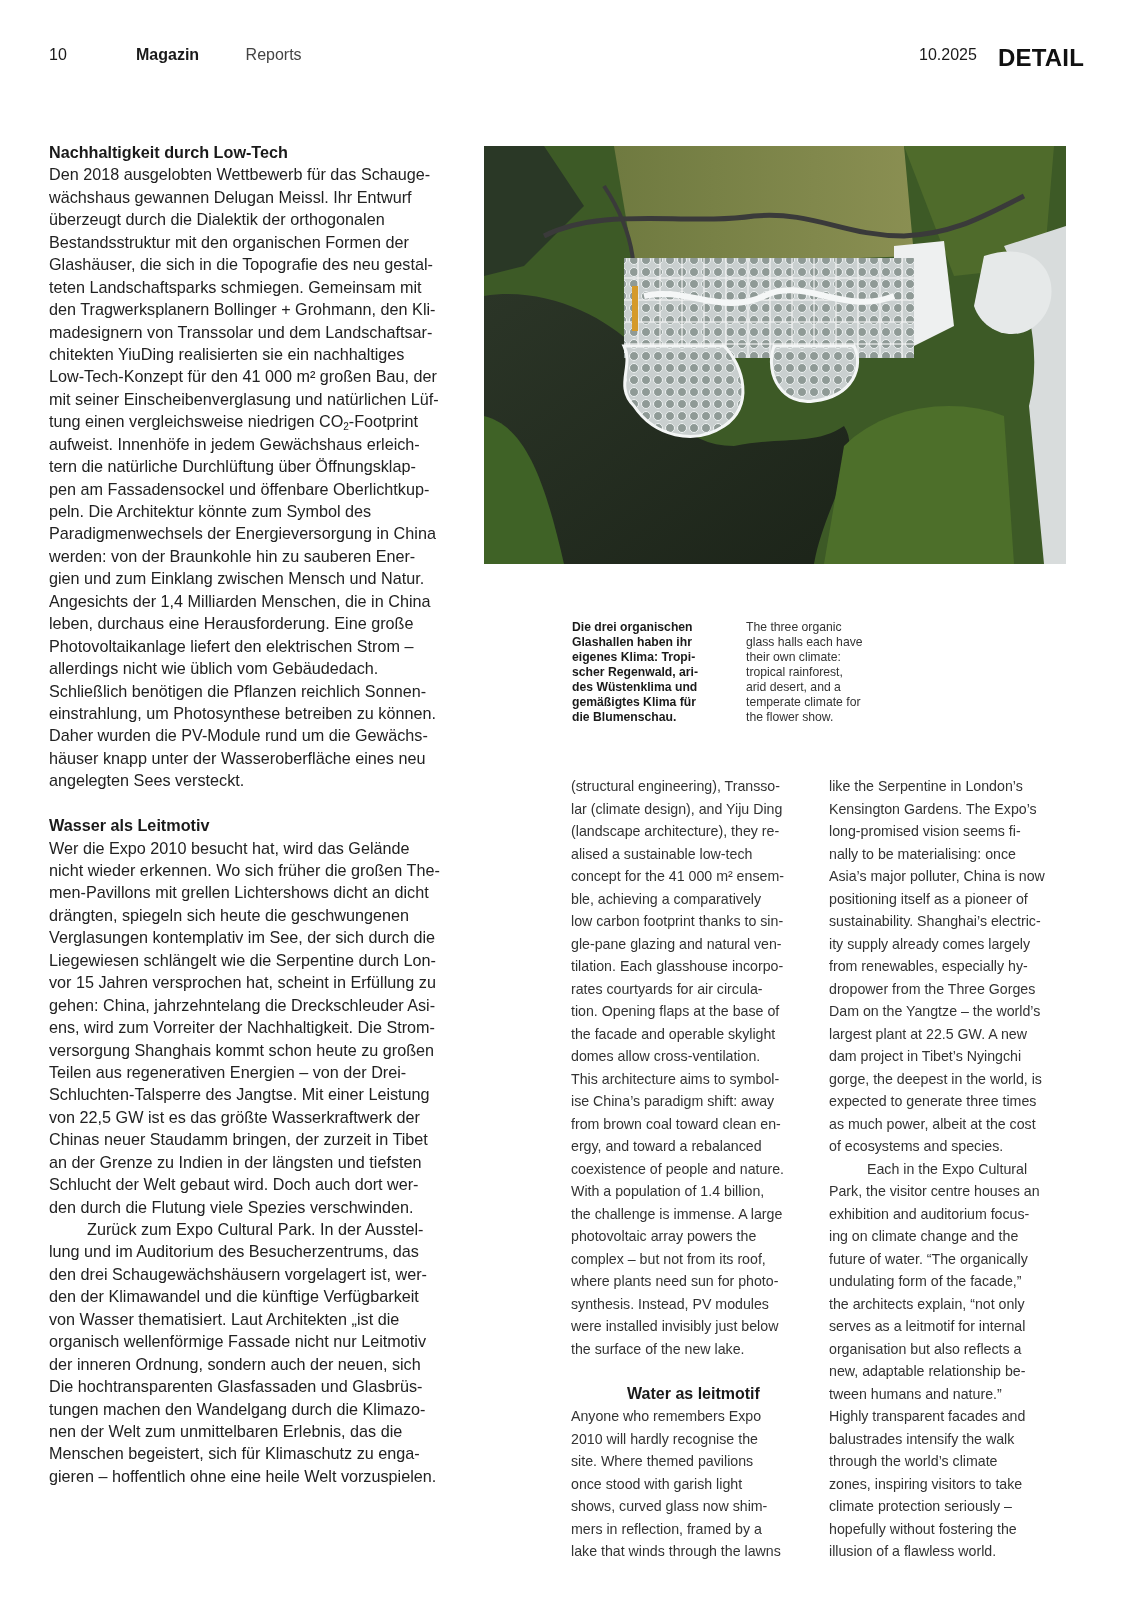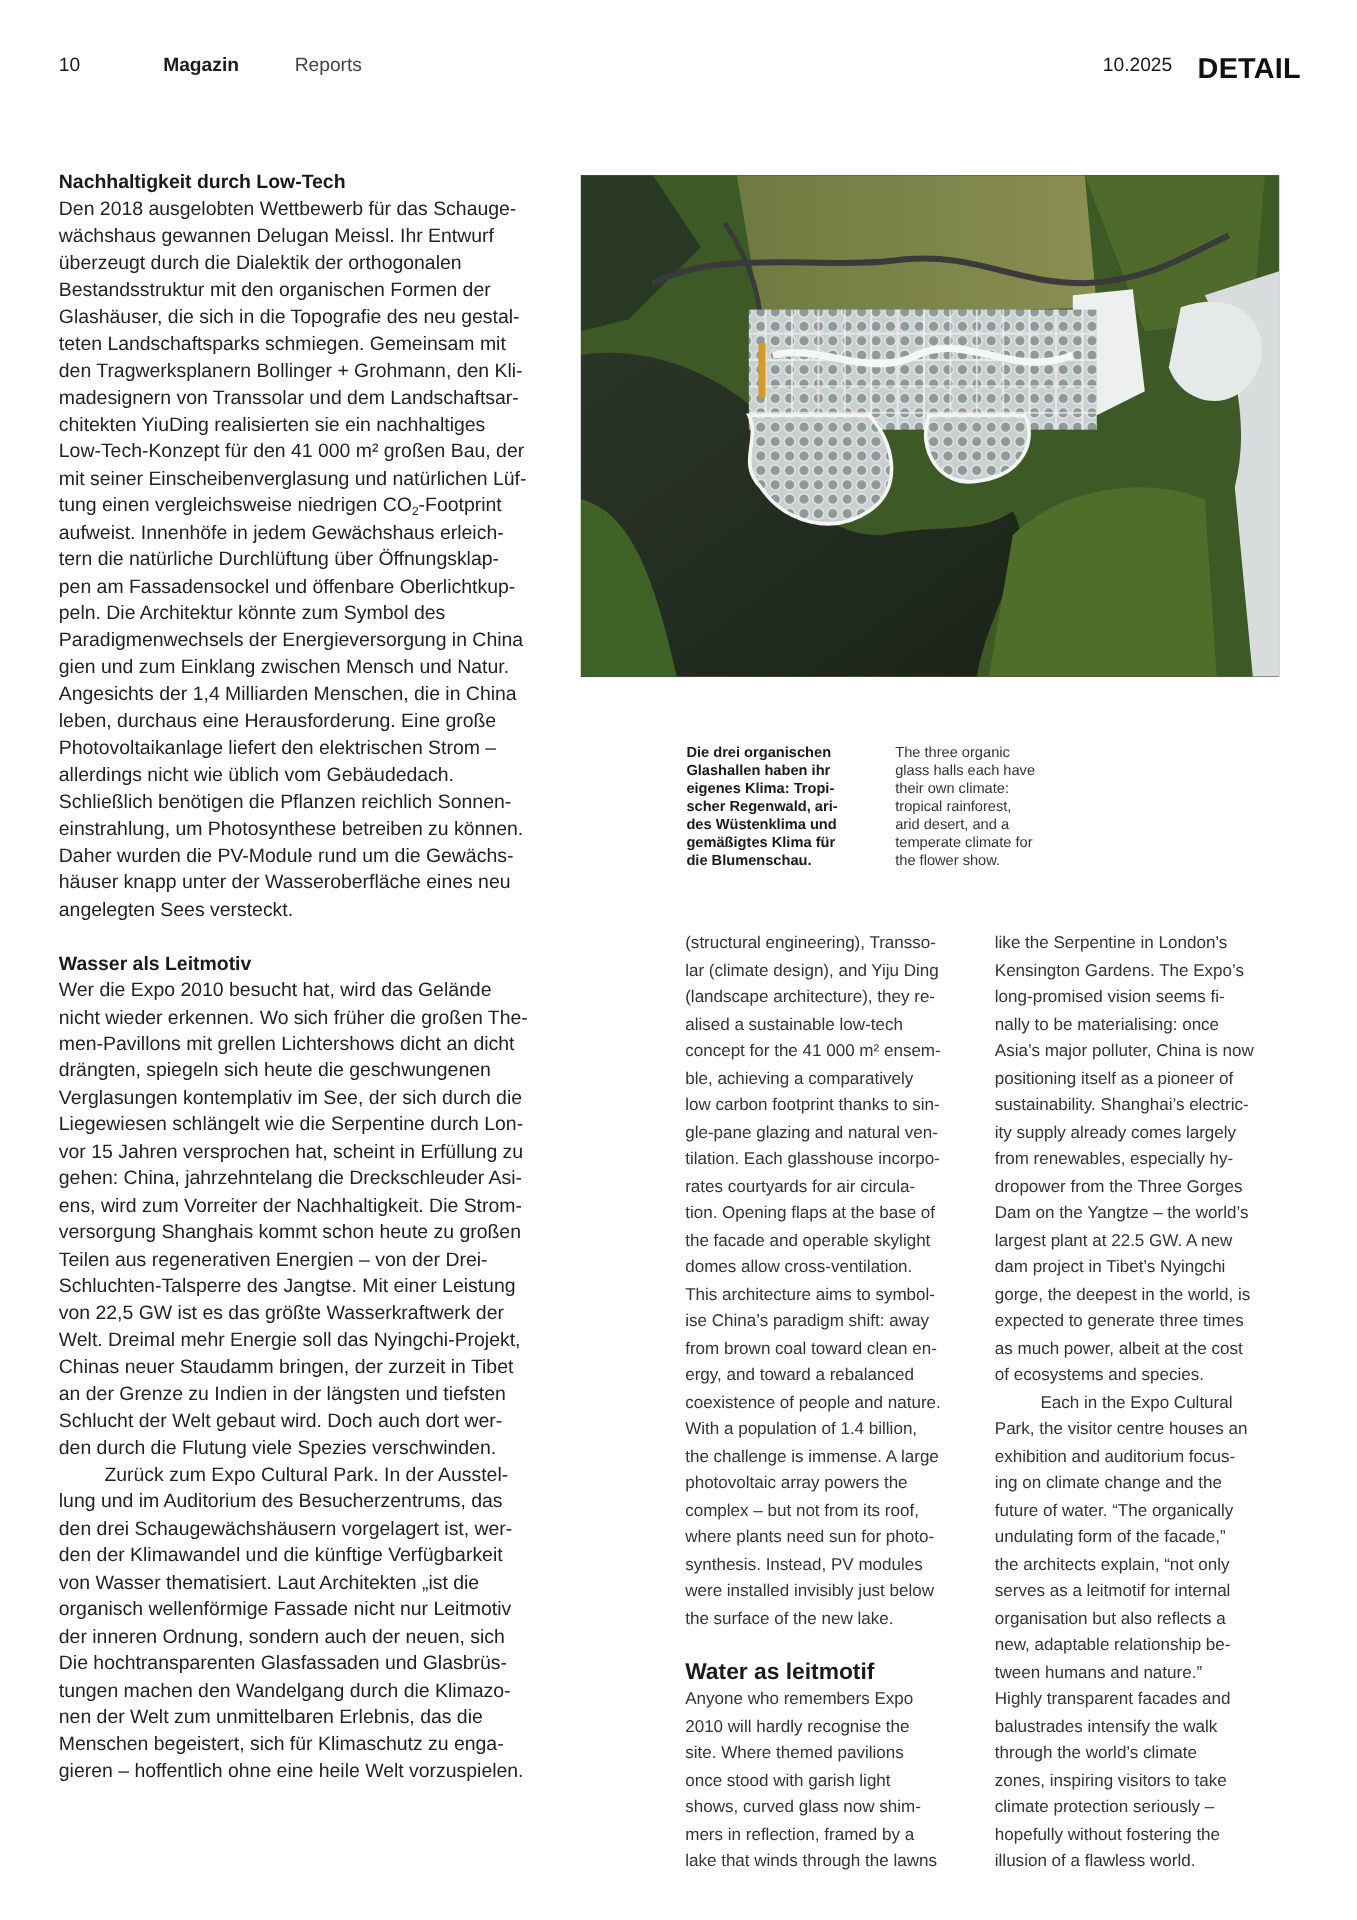--- a/index.html
+++ b/index.html
@@ -23,21 +23,21 @@
   .photo { position: absolute; left: 484px; top: 146px; width: 582px; height: 418px; overflow: hidden; background: #2f3a26; }
 
   .caption-de { position: absolute; left: 572px; top: 620px; width: 160px; font-size: 12.2px; line-height: 15px; font-weight: bold; color: #1a1a1a; }
   .caption-en { position: absolute; left: 746px; top: 620px; width: 160px; font-size: 12.2px; line-height: 15px; color: #333; }
   .caption-de .line, .caption-en .line { display: block; white-space: nowrap; }
 
   .col-mid, .col-right { position: absolute; top: 775px; width: 245px; font-size: 14.2px; line-height: 22.5px; color: #333; }
   .col-mid { left: 571px; }
   .col-right { left: 829px; }
   .col-mid .line, .col-right .line { display: block; white-space: nowrap; height: 22.5px; }
-  .col-mid h3 { margin: 0; font-size: 19px; line-height: 22.5px; font-weight: bold; color: #1a1a1a; }
+  .col-mid h3 { margin: 0; font-size: 16px; line-height: 22.5px; font-weight: bold; color: #1a1a1a; text-align: center; }
   .col-right .indent { padding-left: 38px; }
 </style>
 </head>
 <body>
 
 <div class="header">
   <span class="page-num">10</span>
   <span class="section-label">
     <span class="bold">Magazin</span>
     <span class="light">Reports</span>
@@ -62,20 +62,21 @@
         <span class="line">Low-Tech-Konzept für den 41 000 m² großen Bau, der</span>
         <span class="line">mit seiner Einscheibenverglasung und natürlichen Lüf-</span>
       </div>
     <span class="line"><span>tung einen vergleichsweise niedrigen CO</span><sub>2</sub><span>-Footprint</span></span>
     <div id="de-s1-lines2">
         <span class="line">aufweist. Innenhöfe in jedem Gewächshaus erleich-</span>
         <span class="line">tern die natürliche Durchlüftung über Öffnungsklap-</span>
         <span class="line">pen am Fassadensockel und öffenbare Oberlichtkup-</span>
         <span class="line">peln. Die Architektur könnte zum Symbol des</span>
         <span class="line">Paradigmenwechsels der Energieversorgung in China</span>
+        <span class="line">werden: von der Braunkohle hin zu sauberen Ener-</span>
         <span class="line">gien und zum Einklang zwischen Mensch und Natur.</span>
         <span class="line">Angesichts der 1,4 Milliarden Menschen, die in China</span>
         <span class="line">leben, durchaus eine Herausforderung. Eine große</span>
         <span class="line">Photovoltaikanlage liefert den elektrischen Strom –</span>
         <span class="line">allerdings nicht wie üblich vom Gebäudedach.</span>
         <span class="line">Schließlich benötigen die Pflanzen reichlich Sonnen-</span>
         <span class="line">einstrahlung, um Photosynthese betreiben zu können.</span>
         <span class="line">Daher wurden die PV-Module rund um die Gewächs-</span>
         <span class="line">häuser knapp unter der Wasseroberfläche eines neu</span>
         <span class="line">angelegten Sees versteckt.</span>
@@ -90,21 +91,20 @@
       <span class="line">drängten, spiegeln sich heute die geschwungenen</span>
       <span class="line">Verglasungen kontemplativ im See, der sich durch die</span>
       <span class="line">Liegewiesen schlängelt wie die Serpentine durch Lon-</span>
       <span class="line">vor 15 Jahren versprochen hat, scheint in Erfüllung zu</span>
       <span class="line">gehen: China, jahrzehntelang die Dreckschleuder Asi-</span>
       <span class="line">ens, wird zum Vorreiter der Nachhaltigkeit. Die Strom-</span>
       <span class="line">versorgung Shanghais kommt schon heute zu großen</span>
       <span class="line">Teilen aus regenerativen Energien – von der Drei-</span>
       <span class="line">Schluchten-Talsperre des Jangtse. Mit einer Leistung</span>
       <span class="line">von 22,5 GW ist es das größte Wasserkraftwerk der</span>
-      <span class="line">Welt. Dreimal mehr Energie soll das Nyingchi-Projekt,</span>
       <span class="line">Chinas neuer Staudamm bringen, der zurzeit in Tibet</span>
       <span class="line">an der Grenze zu Indien in der längsten und tiefsten</span>
       <span class="line">Schlucht der Welt gebaut wird. Doch auch dort wer-</span>
       <span class="line">den durch die Flutung viele Spezies verschwinden.</span>
     </div>
   <div id="de-s2-para2">
       <span class="line indent">Zurück zum Expo Cultural Park. In der Ausstel-</span>
       <span class="line">lung und im Auditorium des Besucherzentrums, das</span>
       <span class="line">den drei Schaugewächshäusern vorgelagert ist, wer-</span>
       <span class="line">den der Klimawandel und die künftige Verfügbarkeit</span>

